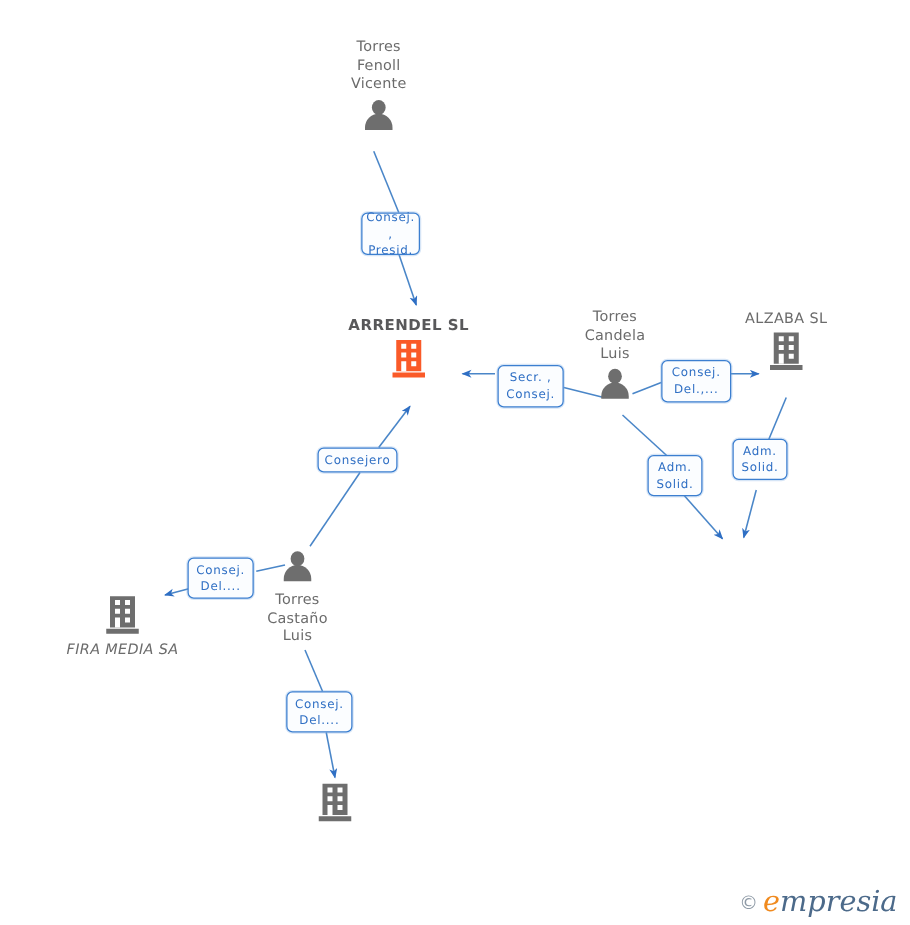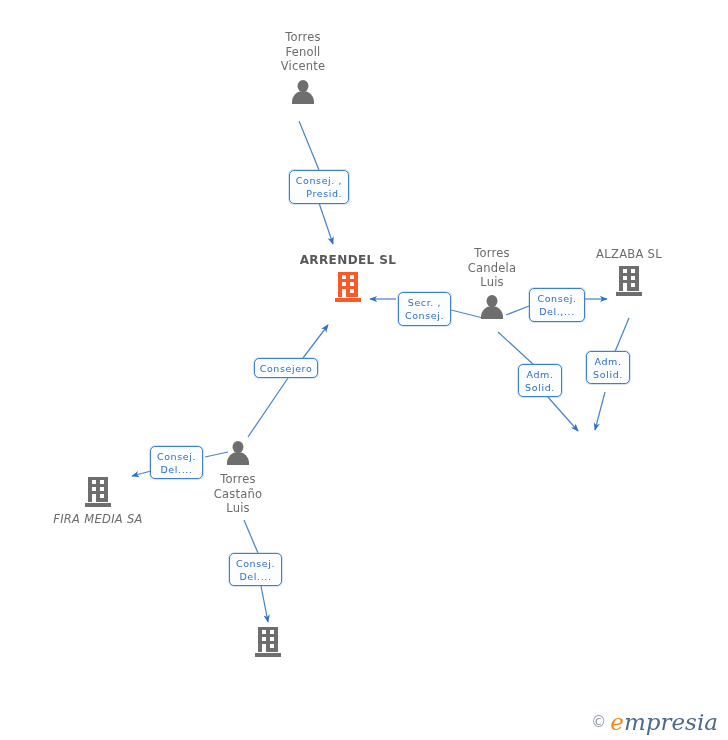--- a/index.html
+++ b/index.html
@@ -106,21 +106,21 @@
   <div class="node person" style="left:263px;top:30px;width:80px;">
     <div class="node-label">Torres
 Fenoll
 Vicente</div>
     <div class="person-icon" style="margin-top:5px;">
       <div class="head"></div>
         <div class="body"></div>
     </div>
   </div>
 
-  <div class="node company main" style="left:293px;top:253px;width:110px;">
+  <div class="node company main" style="left:272px;top:253px;width:110px;">
     <div class="node-label">ARRENDEL SL</div>
     <div class="building-icon orange" style="margin-top:4px;">
       <div class="tower"></div>
         <div class="base"></div>
       <div class="win" style="left:7px;top:3px;"></div>
         <div class="win" style="left:15px;top:3px;"></div>
       <div class="win" style="left:7px;top:10px;"></div>
         <div class="win" style="left:15px;top:10px;"></div>
       <div class="door" style="left:7px;top:17px;"></div>
         <div class="win" style="left:15px;top:17px;"></div>
@@ -182,21 +182,21 @@
         <div class="base"></div>
       <div class="win" style="left:7px;top:3px;"></div>
         <div class="win" style="left:15px;top:3px;"></div>
       <div class="win" style="left:7px;top:10px;"></div>
         <div class="win" style="left:15px;top:10px;"></div>
       <div class="door" style="left:7px;top:17px;"></div>
         <div class="win" style="left:15px;top:17px;"></div>
     </div>
   </div>
 
-  <div class="rel" style="left:289px;top:170px;width:60px;height:34px;text-align:right;">Consej. ,
+  <div class="rel" style="left:289px;top:170px;width:47px;height:34px;">Consej. ,
 Presid.</div>
 
   <div class="rel" style="left:398px;top:292px;width:53px;height:34px;">Secr. ,
 Consej.</div>
 
   <div class="rel" style="left:529px;top:288px;width:56px;height:34px;">Consej.
 Del.,...</div>
 
   <div class="rel" style="left:518px;top:364px;width:44px;height:33px;">Adm.
 Solid.</div>

